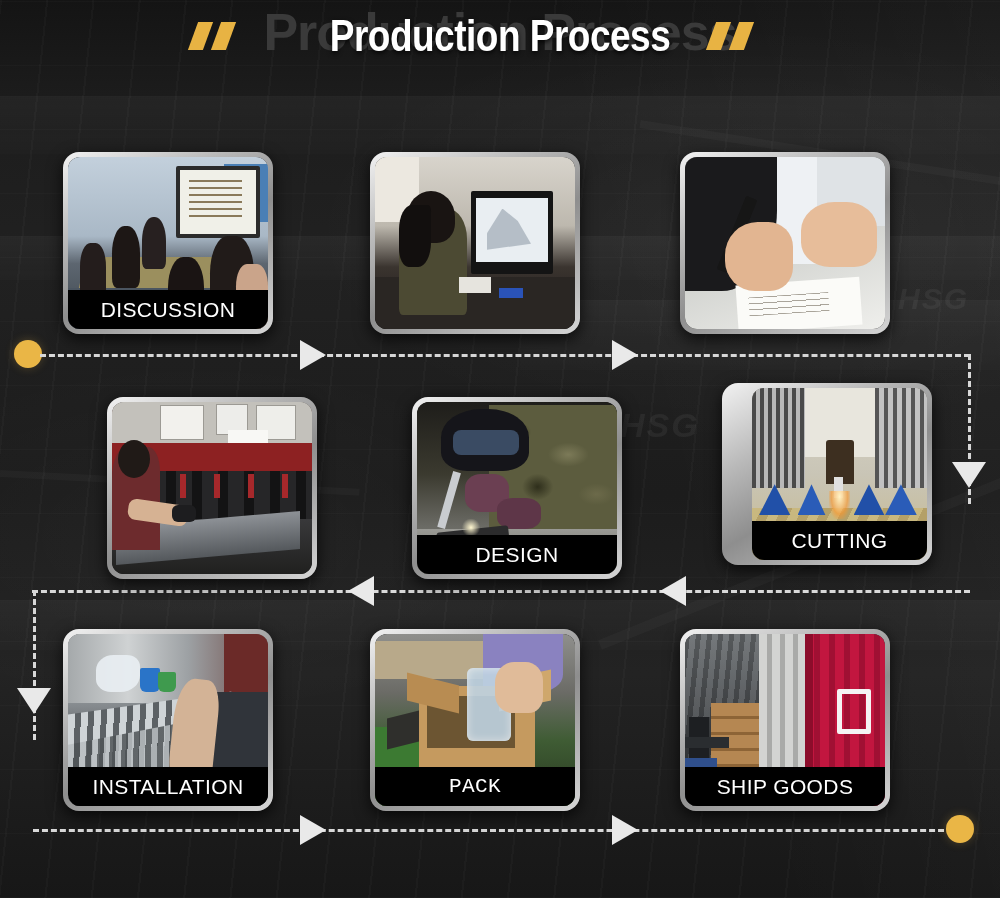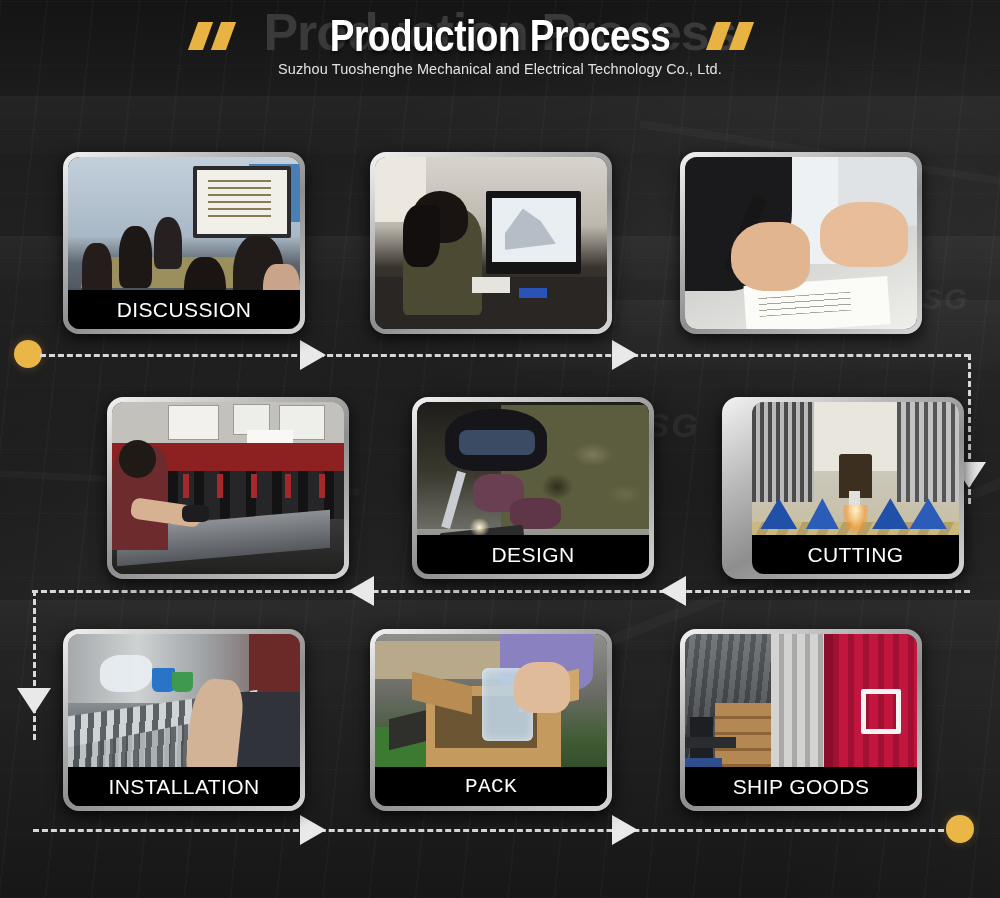--- a/index.html
+++ b/index.html
@@ -126,21 +126,21 @@
     border-top:26px solid #e9e9e9;
   }
   .flow-dot {
     position:absolute; width:28px; height:28px; border-radius:50%;
     background:#eab646;
     box-shadow:0 0 10px rgba(234,182,70,0.25);
   }
 
   
   .card {
-    position:absolute; width:242px; height:182px;
+    position:absolute; width:210px; height:182px;
     border-radius:16px;
     padding:5px;
     background:linear-gradient(150deg,#f2f2f2 0%, #b9b9b9 30%, #8e8e8e 55%, #d6d6d6 100%);
     box-shadow:0 5px 16px rgba(0,0,0,0.75);
     z-index:5;
     overflow:hidden;
   }
   .card-inner {
     position:relative; width:100%; height:100%;
     border-radius:12px; overflow:hidden;
@@ -319,21 +319,20 @@
   <div class="bg-beam" style="left:640px;top:120px;width:420px;height:8px;transform:rotate(9deg);"></div>
   <div class="bg-beam" style="left:600px;top:640px;width:460px;height:10px;transform:rotate(-22deg);"></div>
   <div class="bg-beam" style="left:0px;top:470px;width:360px;height:7px;transform:rotate(3deg);"></div>
   <div class="bg-watermark" style="left:898px;top:282px;font-size:30px;">HSG</div>
   <div class="bg-watermark" style="left:620px;top:406px;font-size:34px;">HSG</div>
 </div>
 
 <div id="header">
   <div id="title-ghost">Production Process</div>
   <div id="title-main">Production Process</div>
-  <div id="subtitle">Suzhou Tuoshenghe Mechanical and Electrical Technology Co., Ltd.</div>
   <div class="quote-mark" id="quote-left">
     <span class="q1"></span>
       <span class="q2"></span>
   </div>
   <div class="quote-mark" id="quote-right">
     <span class="q1"></span>
       <span class="q2"></span>
   </div>
 </div>
 
@@ -450,21 +449,21 @@
           <div class="p part"></div>
           <div class="p spark"></div>
       </div>
     </div>
     <div class="card-label">
       <span>DESIGN</span>
     </div>
   </div>
 </div>
 
-<div class="card" style="left:722px;top:397px;padding-left:30px;">
+<div class="card" style="left:722px;top:383px;padding-left:30px;">
   <div class="card-inner">
     <div class="card-photo">
       <div class="sc sc-cutting">
         <div class="p wallM"></div>
           <div class="p stackL"></div>
           <div class="p stackR"></div>
         <div class="p floor"></div>
           <div class="p headB"></div>
           <div class="p nozzle"></div>
         <div class="p blueL"></div>

